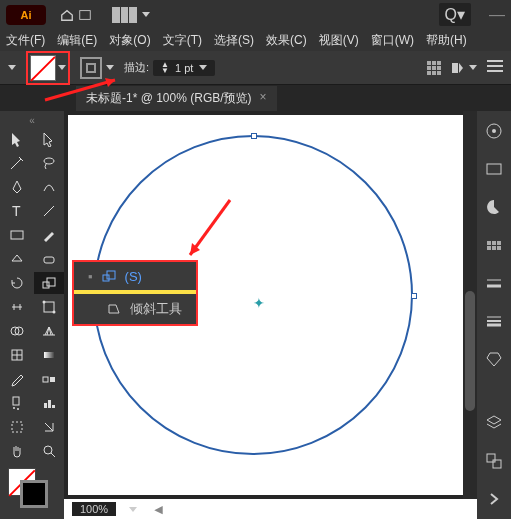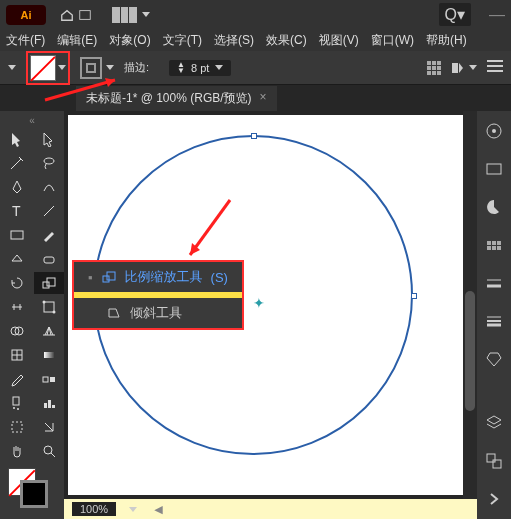--- a/index.html
+++ b/index.html
@@ -18,21 +18,21 @@
   .menubar span { cursor: default; text-align: center; }
   
   .options-bar { height: 34px; background: #383838; display: flex; align-items: center; padding: 0 8px; gap: 10px; border-bottom: 1px solid #1a1a1a; }
   .tool-label { background: #4a4a4a; padding: 3px 14px; border-radius: 2px; font-size: 12px; color: #999; }
   .fill-swatch { width: 26px; height: 26px; background: #fff; border: 1px solid #666; position: relative; }
   .fill-swatch::after { content: ""; position: absolute; width: 140%; height: 2px; background: red; top: 50%; left: -20%; transform: rotate(-45deg); }
   .swatch-wrap { display: flex; align-items: center; gap: 2px; border: 2px solid #ff3030; padding: 2px; }
   .dropdown-caret { width: 0; height: 0; border-left: 4px solid transparent; border-right: 4px solid transparent; border-top: 5px solid #ccc; }
   .stroke-swatch { width: 22px; height: 22px; border: 2px solid #999; background: #333333; display:flex; align-items:center; justify-content:center; }
   .stroke-swatch .inner { width: 10px; height: 10px; border: 2px solid #999; }
-  .stroke-width { display: flex; align-items: center; gap: 20px; font-size: 11px; color: #ddd; }
+  .stroke-width { display: flex; align-items: center; gap: 4px; font-size: 11px; color: #ddd; }
   .spinner { background: #222; padding: 2px 8px; border-radius: 2px; display:flex; align-items:center; gap:6px; }
   .align-icons { margin-left: auto; display: flex; gap: 10px; align-items: center; }
   .grid-icon { display: grid; grid-template-columns: repeat(3,4px); grid-template-rows: repeat(3,4px); gap: 1px; }
   .grid-icon div { background: #aaa; }
   
   .doc-tab-row { height: 26px; background: #262626; display: flex; align-items: center; padding-left: 76px; }
   .doc-tab { background: #333333; padding: 4px 10px; font-size: 12px; color: #ddd; display: flex; align-items: flex-start; gap: 8px; }
   .close-x { color: #999; font-size: 12px; }
   
   .main { display: flex; height: calc(519px - 29px - 22px - 34px - 26px); }
@@ -45,21 +45,21 @@
   .fs-fill { position: absolute; width: 28px; height: 28px; background: #fff; border: 1px solid #444; top: 0; left: 0; }
   .fs-fill::after { content:""; position:absolute; width:140%; height:2px; background:red; top:50%; left:-20%; transform:rotate(-45deg); }
   .fs-stroke { position: absolute; width: 28px; height: 28px; background: #000; border: 3px solid #888; bottom: 0; right: 0; }
   
   .canvas-area { flex: 1; background: #262626; padding: 4px; position: relative; }
   .canvas { background: #fff; width: 100%; height: 380px; position: relative; }
   .circle { position: absolute; border: 2px solid #2a5ea8; border-radius: 50%; width: 320px; height: 320px; left: 25px; top: 20px; }
   .center-mark { position: absolute; left: 185px; top: 180px; color: #2a9ea8; font-size: 14px; }
   .handle { position:absolute; width:6px; height:6px; background:#fff; border:1px solid #2a5ea8; }
   
-  .status-bar { position: absolute; bottom: 0; left: 0; right: 0; height: 20px; background: #fef9c3; display: flex; align-items: center; padding: 0 8px; font-size: 11px; gap: 13px; }
+  .status-bar { position: absolute; bottom: 0; left: 0; right: 0; height: 20px; background: #ffffff; display: flex; align-items: center; padding: 0 8px; font-size: 11px; gap: 13px; }
   .status-bar .zoom-box { background: #222; padding: 1px 8px; }
   
   .right-panel { width: 34px; background: #383838; display: flex; flex-direction: column; align-items: center; gap: 18px; padding-top: 10px; }
   .right-panel .ricon { width: 20px; height: 20px; display: flex; align-items: center; justify-content: center; color: #ccc; }
   
   .flyout { position: absolute; left: 72px; top: 260px; background: #3a3a3a; border: 1px solid #222; z-index: 100; border: 2px solid #ff3030; }
   .flyout-row { display: flex; align-items: center; gap: 8px; padding: 6px 14px; font-size: 13px; color: #ccc; white-space: nowrap; }
   .flyout-row.highlight { color: #5aa0ff; }
   .flyout-icon { width: 16px; height: 16px; display:flex; align-items:center; justify-content:center; }
   
@@ -121,21 +121,21 @@
   <div style="display:flex;align-items:center;gap:4px">
     <div class="stroke-swatch">
         <div class="inner"></div>
       </div>
     <div class="dropdown-caret"></div>
   </div>
   <div class="stroke-width">
     <span>描边:</span>
     <div class="spinner">
       <span style="font-size:8px;line-height:6px">▲<br>▼</span>
-      <span>8 pt</span>
+      <span>1 pt</span>
       <div class="dropdown-caret"></div>
     </div>
   </div>
   <div class="align-icons">
     <div class="grid-icon">
         <div></div>
         <div></div>
         <div></div>
         <div></div>
         <div></div>
@@ -421,24 +421,23 @@
 
 <div class="flyout">
   <div class="flyout-row highlight">
     <span style="color:#888">▪</span>
     <div class="flyout-icon">
         <svg viewBox="0 0 16 16">
           <rect x="2" y="7" width="6" height="6" fill="none" stroke="#5aa0ff"></rect>
           <rect x="6" y="3" width="8" height="8" fill="none" stroke="#5aa0ff"></rect>
         </svg>
       </div>
-    <span>比例缩放工具</span>
     <span>(S)</span>
   </div>
-  <div class="flyout-row" style="border-top:6px solid #fde047">
+  <div class="flyout-row" style="border-top:4px solid #fde047">
     <span style="width:10px"></span>
     <div class="flyout-icon">
         <svg viewBox="0 0 16 16">
           <path d="M3 12h10L10 4H3z" fill="none" stroke="#ccc"></path>
         </svg>
       </div>
     <span>倾斜工具</span>
   </div>
 </div>
 

